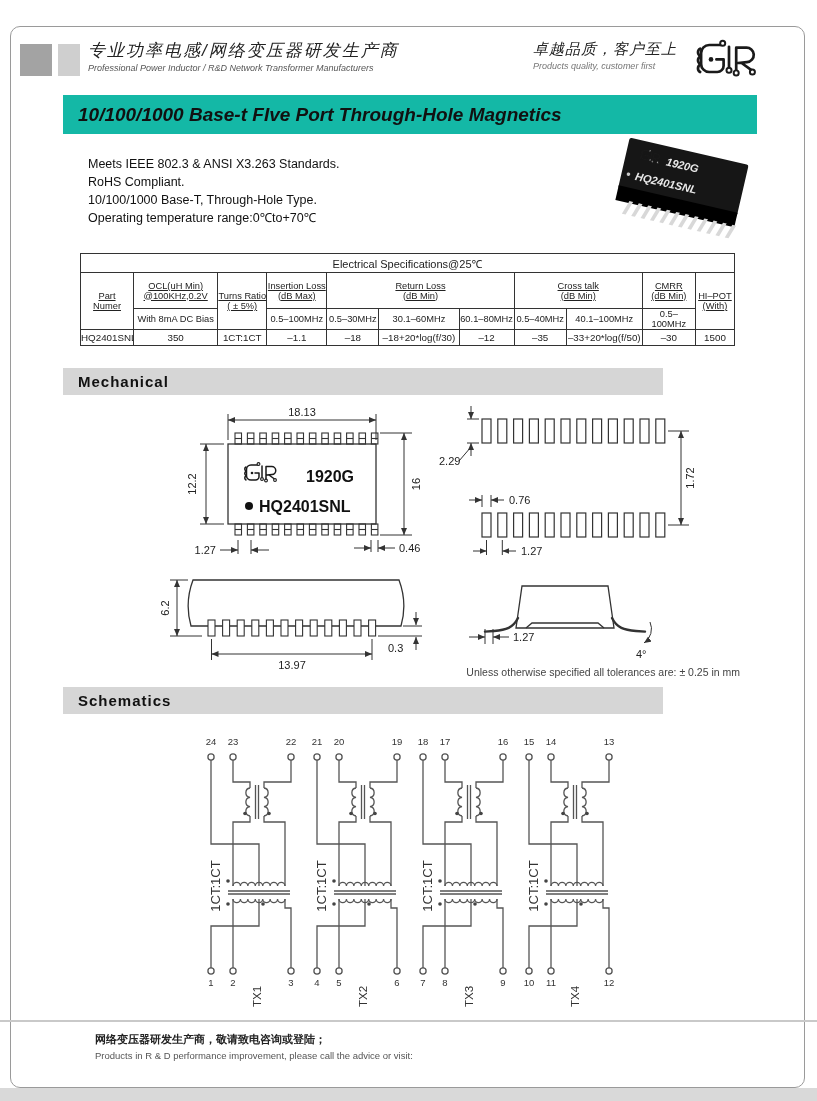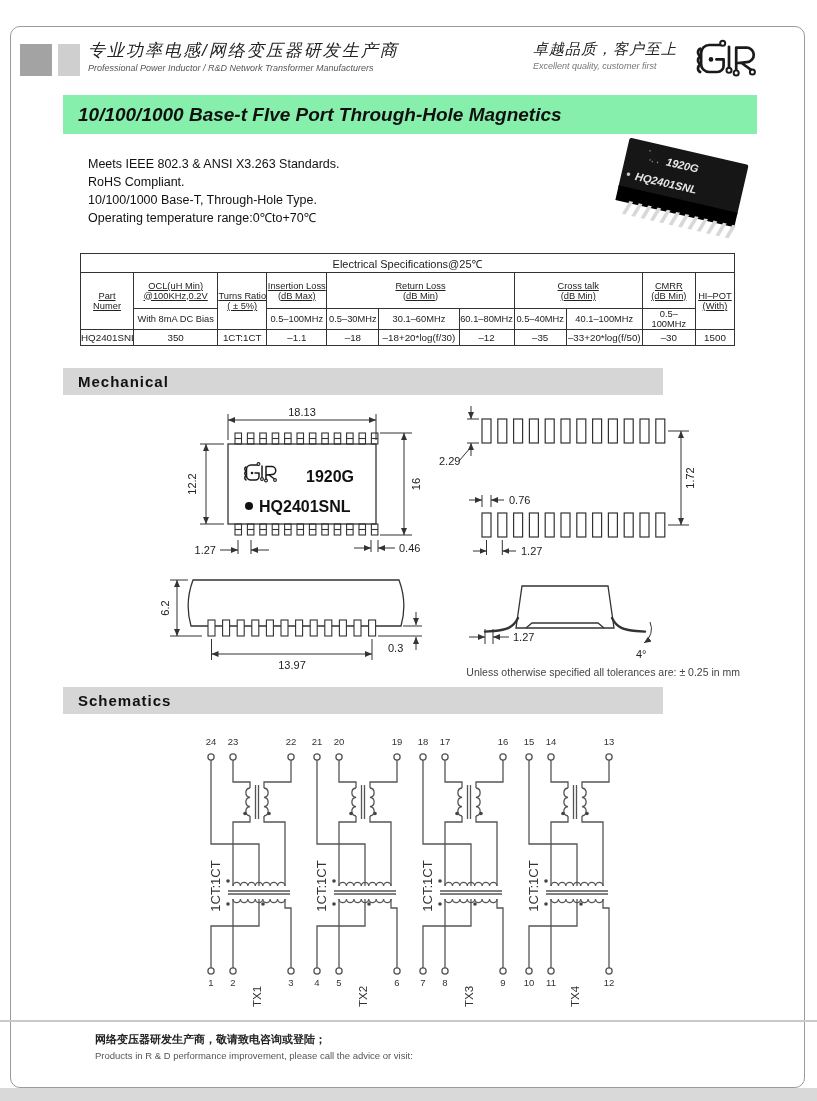--- a/index.html
+++ b/index.html
@@ -7,21 +7,21 @@
   .page { position:relative; width:817px; height:1101px; background:#fff; overflow:hidden; }
   .abs { position:absolute; }
   .page-border { left:10px; top:26px; width:795px; height:1062px; border:1px solid #9a9a9a; border-radius:10px; }
   .sq-dark { left:20px; top:44px; width:32px; height:32px; background:#a3a3a3; }
   .sq-light { left:58px; top:44px; width:22px; height:32px; background:#cfcfcf; }
   .company-cn { left:88px; top:39px; font-size:17px; font-style:italic; letter-spacing:2px; color:#222; }
   .company-en { left:88px; top:63px; font-size:9px; font-style:italic; color:#555; }
   .slogan-cn { left:533px; top:40px; font-size:15px; font-style:italic; letter-spacing:1px; color:#222; }
   .slogan-en { left:533px; top:61px; font-size:9px; font-style:italic; color:#777; }
   .logo-box { left:693px; top:36px; }
-  .title-bar { left:63px; top:95px; width:694px; height:39px; background:#86efac; }
+  .title-bar { left:63px; top:95px; width:694px; height:39px; background:#14b8a6; }
   .title-bar span { display:block; padding-left:15px; line-height:39px; font-size:19px; font-weight:bold; font-style:italic; color:#111; }
   .features { left:88px; top:155px; font-size:12.5px; color:#111; line-height:18px; }
   .chip-photo { left:594px; top:136px; }
   .spec-table { left:80px; top:253px; width:655px; border-collapse:collapse; table-layout:fixed; }
   .spec-table td, .spec-table th { border:1px solid #333; font-weight:normal; text-align:center; vertical-align:middle; color:#222; white-space:pre-line; overflow:hidden; }
   .spec-table { border:1.5px solid #333; }
   .t-title { height:19px; font-size:11px; }
   .spec-table th { font-size:9.3px; }
   .r-head th { height:36px;text-decoration:underline; }
   .r-sub th { height:16px; }
@@ -105,21 +105,21 @@
     </defs>
   </svg>
 
   <div class="abs page-border"></div>
 
   <div class="abs sq-dark"></div>
   <div class="abs sq-light"></div>
   <div class="abs company-cn">专业功率电感/网络变压器研发生产商</div>
   <div class="abs company-en">Professional Power Inductor / R&amp;D Network Transformer Manufacturers</div>
   <div class="abs slogan-cn">卓越品质，客户至上</div>
-  <div class="abs slogan-en">Excellent quality, customer first</div>
+  <div class="abs slogan-en">Products quality, customer first</div>
   <svg class="abs logo-box" width="72" height="45" viewBox="0 0 80 50">
       <use href="#glr-logo"></use>
     </svg>
 
   <div class="abs title-bar">
     <span>10/100/1000 Base-t FIve Port Through-Hole Magnetics</span>
   </div>
 
   <div class="abs features">
     <div>Meets IEEE 802.3 &amp; ANSI X3.263 Standards.</div>

